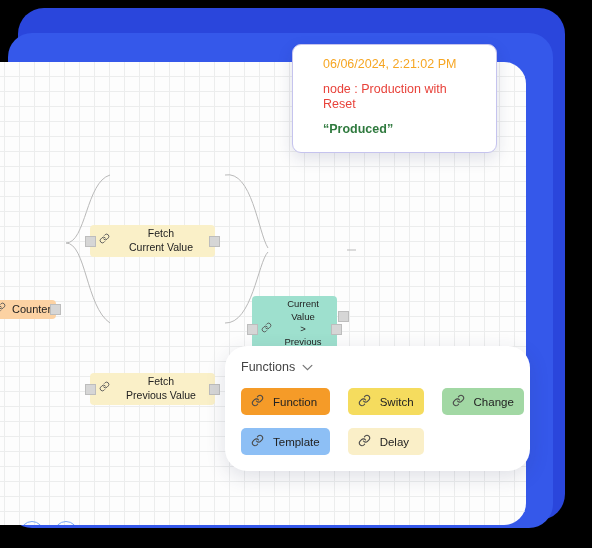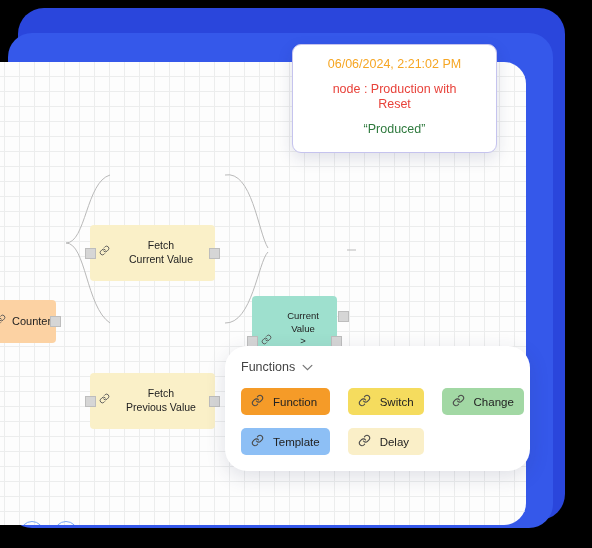--- a/index.html
+++ b/index.html
@@ -22,21 +22,21 @@
         linear-gradient(to bottom,#eceded 1px,transparent 1px),
         linear-gradient(to right,#e2e4e6 1px,transparent 1px),
         linear-gradient(to bottom,#e2e4e6 1px,transparent 1px);
       background-size:15px 15px,15px 15px,45px 45px,45px 45px;
       background-position:-1px -1px,-1px -1px,-1px -1px,-1px -1px;}
 
   svg.edges{position:absolute;left:0;top:0;width:536px;height:463px;}
 
   
   .node{position:absolute;display:flex;align-items:center;gap:6px;
-      border-radius:4px;padding:14px 9px;box-sizing:border-box;
+      border-radius:4px;padding:2px 9px;box-sizing:border-box;
       font-size:10.5px;color:#222;line-height:1.32;}
   .node .lbl{flex:1;text-align:center;white-space:pre-line;}
   .node .lnk{flex:none;}
   .port{position:absolute;width:9px;height:9px;background:#d6d6d6;
       border:1px solid #bdbdbd;top:50%;margin-top:-5px;}
   .port.l{left:-5px;} .port.r{right:-5px;}
 
   .n-counter{left:-4px;top:238px;width:70px;background:#fcd2a3;}
   .n-counter .lbl{text-align:left;font-size:11px;}
   .n-fetch-cur{left:100px;top:163px;width:125px;background:#faf0c8;}
@@ -47,22 +47,22 @@
   .n-compare .lbl{font-size:9.5px;}
 
   .mid-port{position:absolute;width:9px;height:9px;background:#d6d6d6;
       border:1px solid #bdbdbd;left:348px;top:249px;}
 
   
   .tooltip{position:absolute;left:292px;top:44px;width:205px;
       background:#fff;border:1px solid #c5c3ee;border-radius:9px;
       padding:12px 14px;box-sizing:border-box;
       box-shadow:0 6px 16px rgba(30,40,90,.13);}
-  .tt-line{font-size:12.5px;margin:0 16px 9px;line-height:1.25;text-align:center;}
-  .tt-line:last-child{margin-bottom:2px;}
+  .tt-line{font-size:12.5px;margin:0 16px 9px;line-height:1.25;}
+  .tt-line:last-child{margin-bottom:2px;font-weight:bold;}
   .tt-time{color:#f6a623;}
   .tt-node{color:#e8423a;}
   .tt-val{color:#2f7a3e;}
 
   
   .fn-panel{position:absolute;left:225px;top:346px;width:305px;
       background:#fff;border-radius:22px;padding:14px 16px 16px;
       box-sizing:border-box;box-shadow:0 6px 20px rgba(40,50,90,.14);}
   .fn-head{display:flex;align-items:center;gap:7px;font-size:12.5px;
       color:#444;margin-bottom:14px;}

